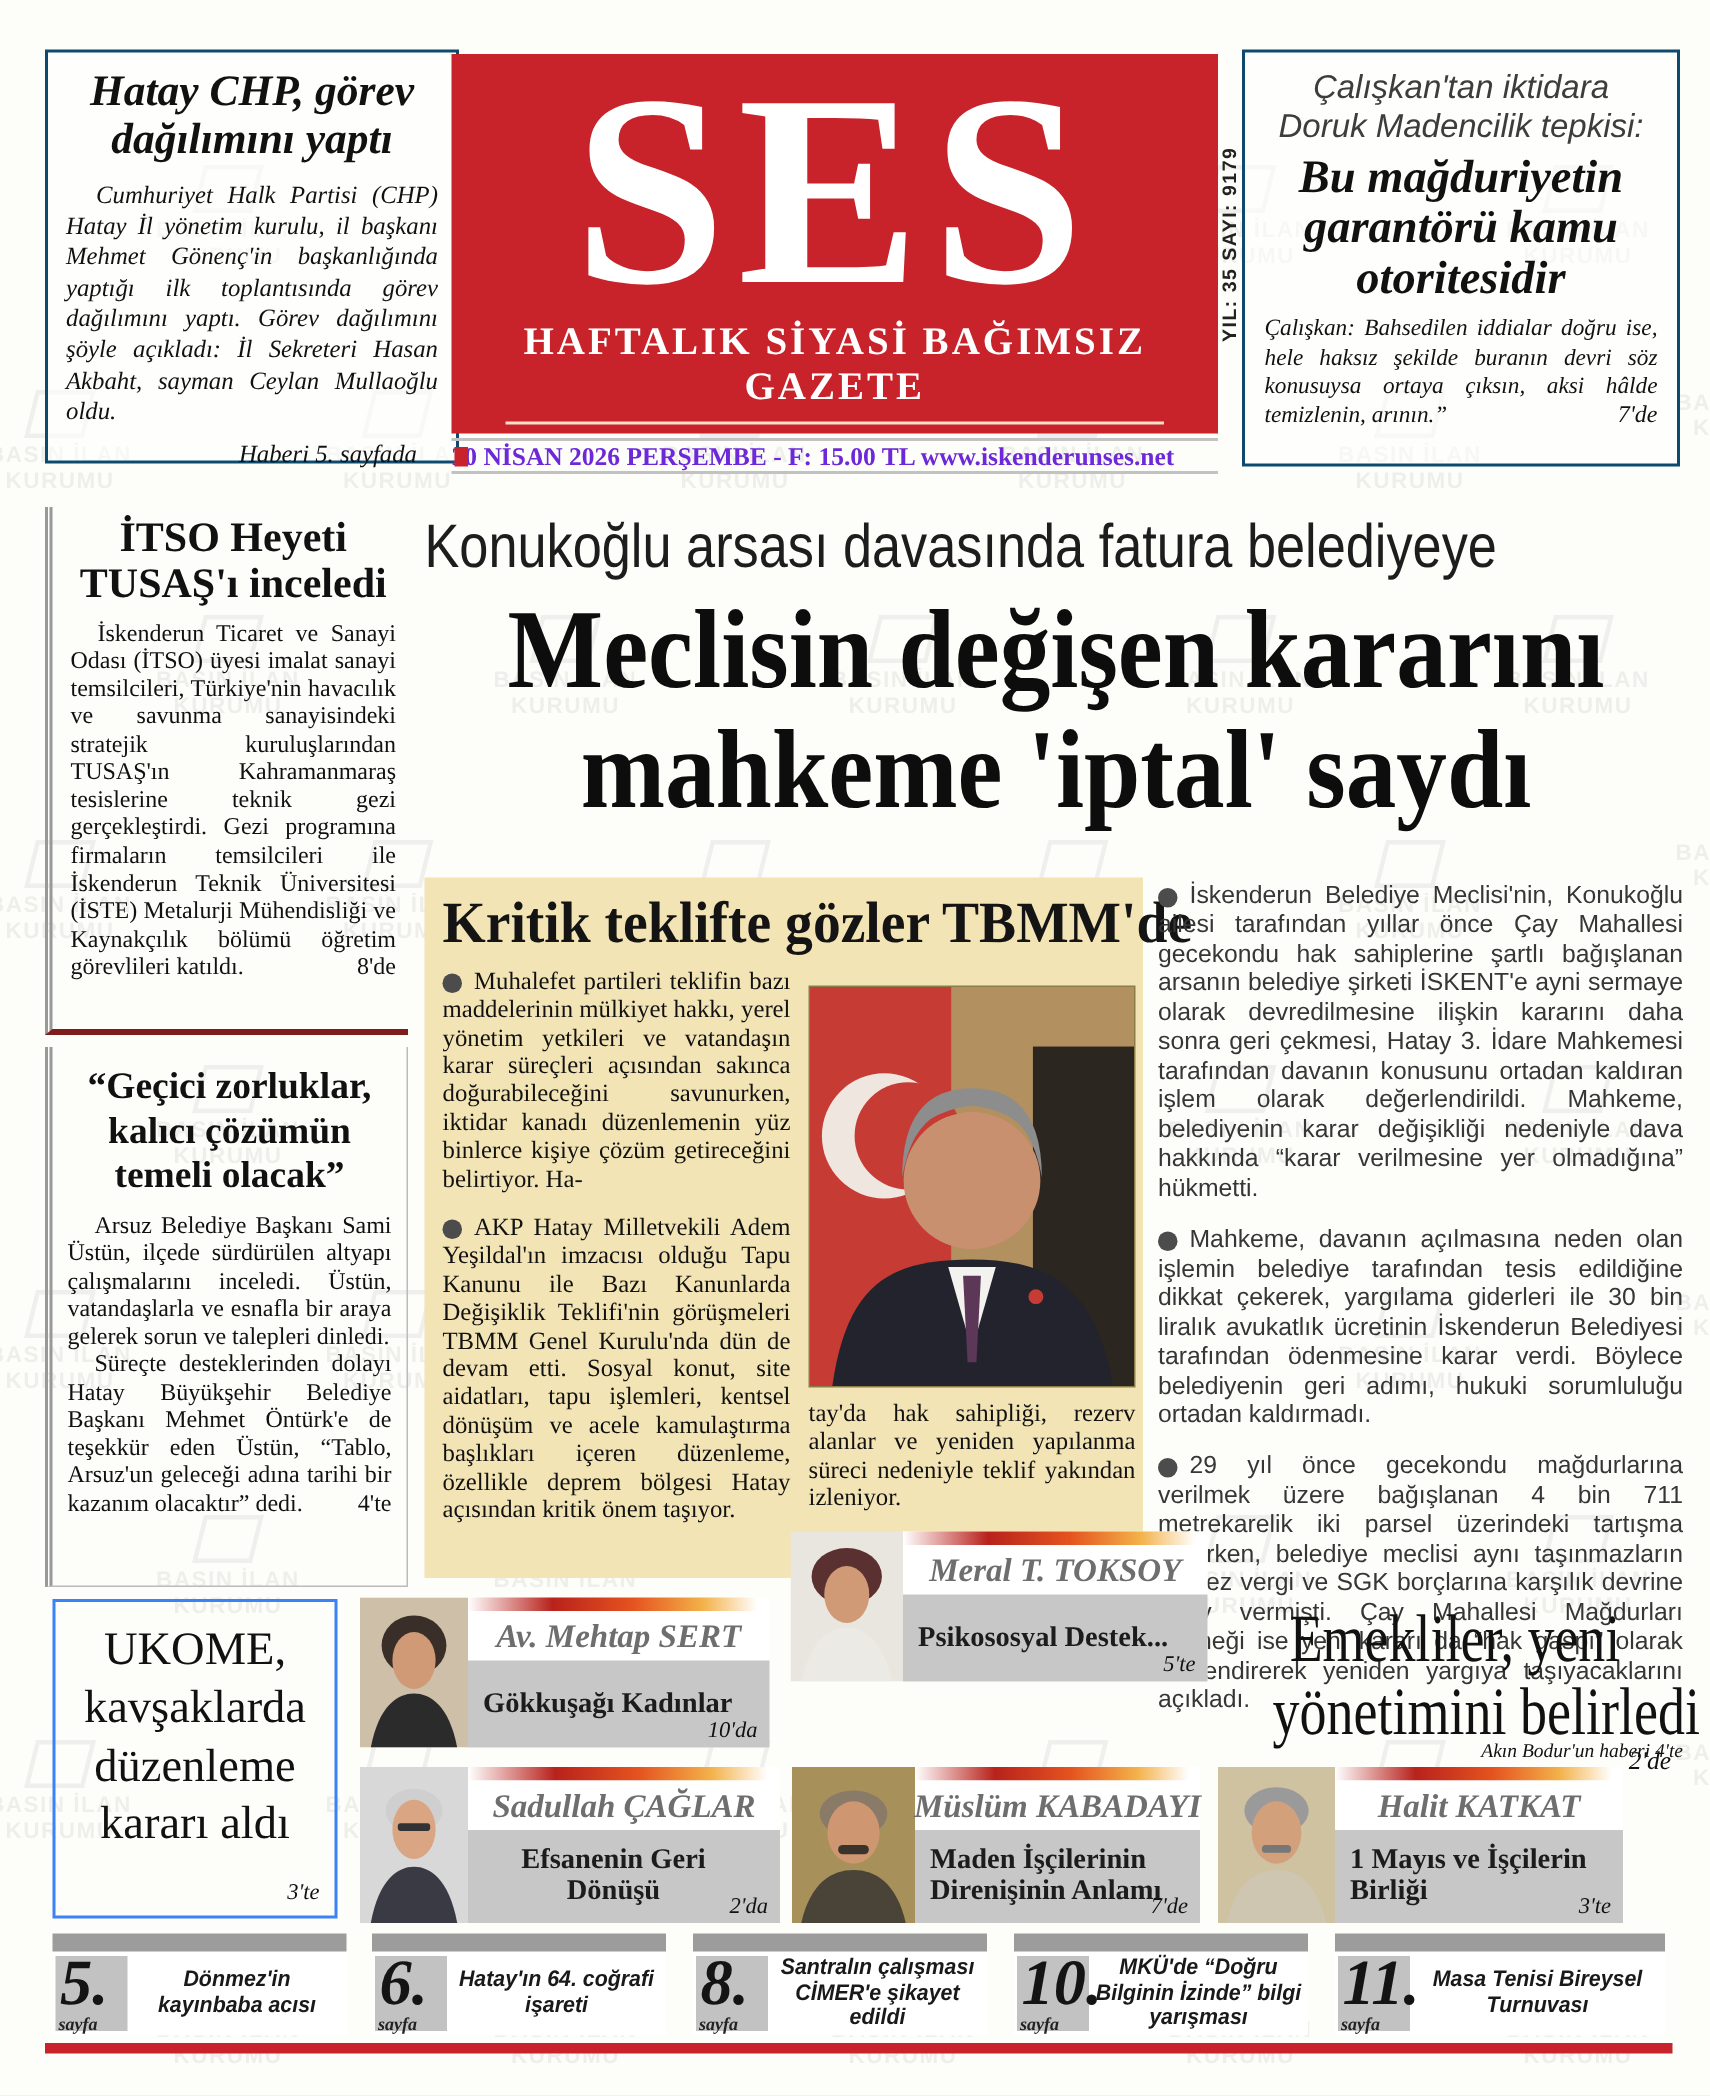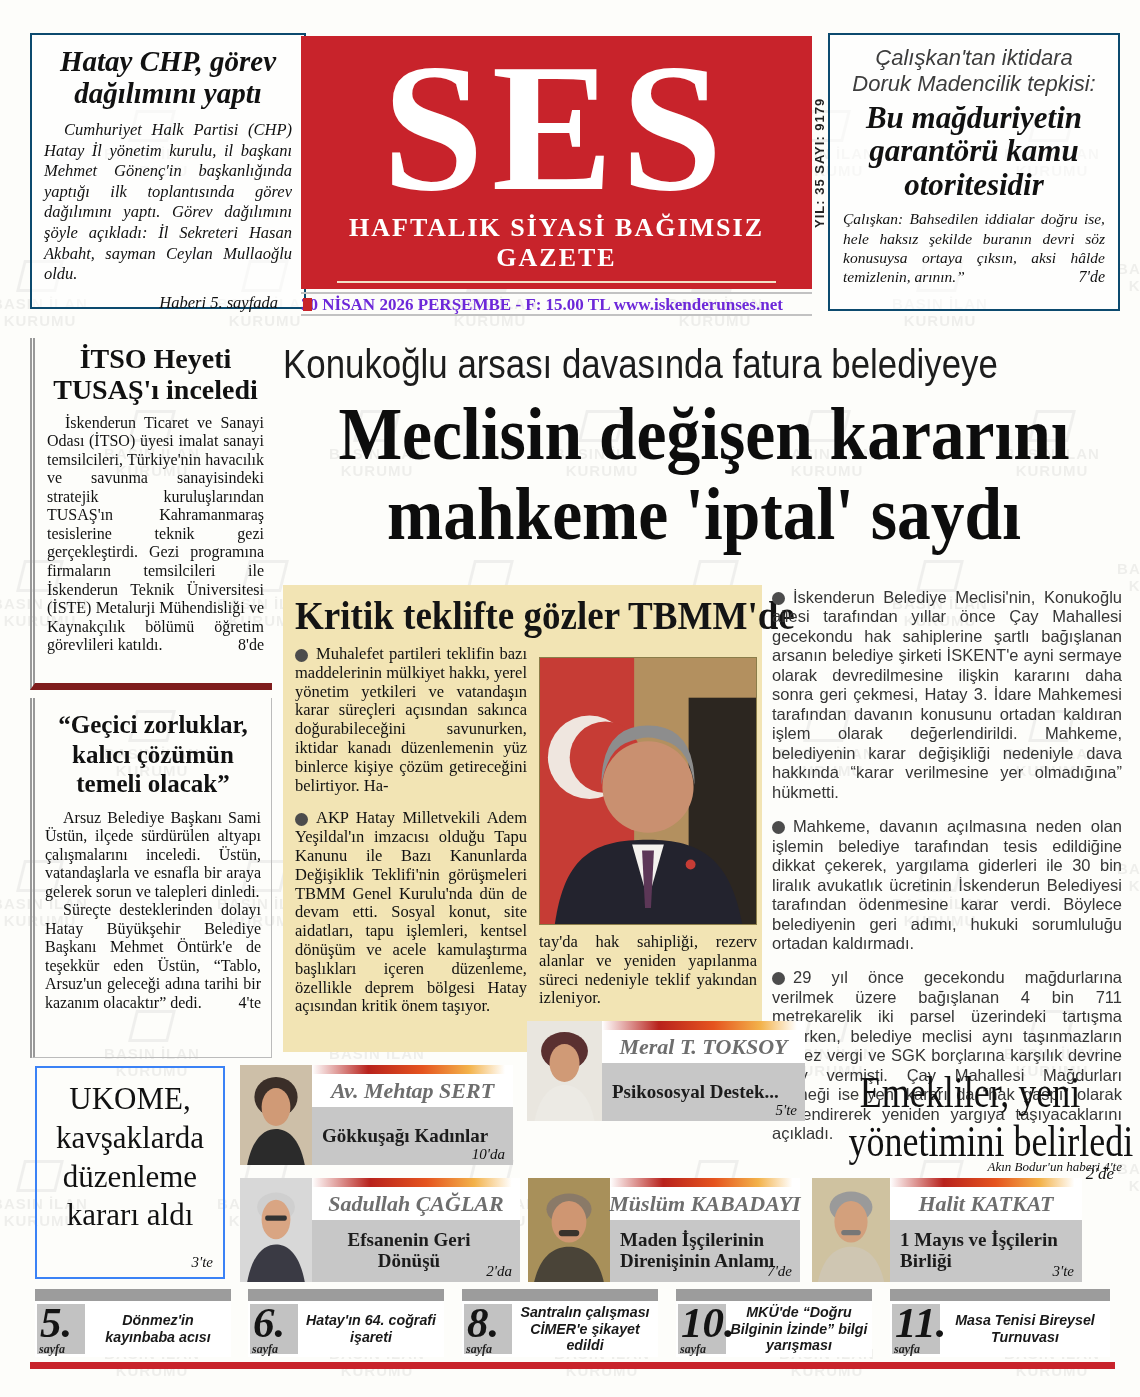--- a/index.html
+++ b/index.html
@@ -33,21 +33,21 @@
   .red-notch{position:absolute;left:2px;top:4px;width:9px;height:13px;background:#c8232b;}
   
   .calis-box{left:828px;top:33px;width:292px;height:278px;padding:8px 13px;box-sizing:border-box;}
   .calis-kicker{font-family:"Liberation Sans",sans-serif;font-size:22px;color:#3d3d3d;
                 text-align:center;line-height:1.18;margin:2px 0 4px;}
   .calis-title{font-size:31px;font-weight:bold;text-align:center;line-height:1.08;margin:4px 0 8px;}
   .calis-body{font-size:15.5px;line-height:1.25;text-align:justify;margin:0;}
   .pref-inline{float:right;font-size:16px;}
   
   .itso-box{left:30px;top:338px;width:242px;height:352px;border-left:5px double #999;
-            border-bottom:7px solid #7f1d1d;padding:4px 8px 6px 12px;box-sizing:border-box;}
+            border-bottom:4px solid #7f1d1d;padding:4px 8px 6px 12px;box-sizing:border-box;}
   .itso-box h2{margin:2px 0 8px;font-size:28px;line-height:1.1;text-align:center;font-weight:bold;}
   .small-body{font-size:16px;line-height:1.16;text-align:justify;margin:0;text-indent:18px;}
   .quote-box{left:30px;top:698px;width:242px;height:360px;border-left:5px double #999;
              border-right:1px solid #bbb;border-bottom:1px solid #bbb;padding:8px 10px;box-sizing:border-box;}
   .quote-box h2{margin:4px 0 10px;font-size:25px;line-height:1.18;text-align:center;font-weight:bold;}
   
   .kicker{left:283px;top:341px;width:850px;font-family:"Liberation Sans",sans-serif;
           font-size:41px;color:#1d1d1d;transform:scaleX(.85);transform-origin:left;white-space:nowrap;}
   .headline{left:280px;top:394px;width:848px;text-align:center;font-weight:bold;color:#0d0d0d;}
   .headline div{font-size:75px;line-height:1.06;transform:scaleX(.9);white-space:nowrap;}

